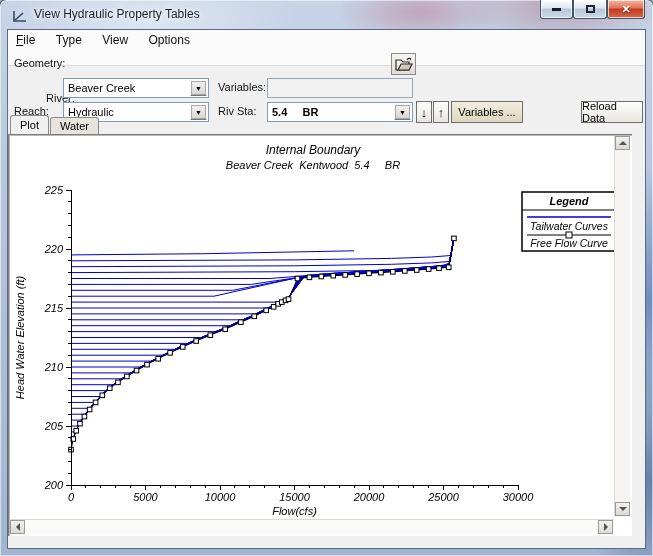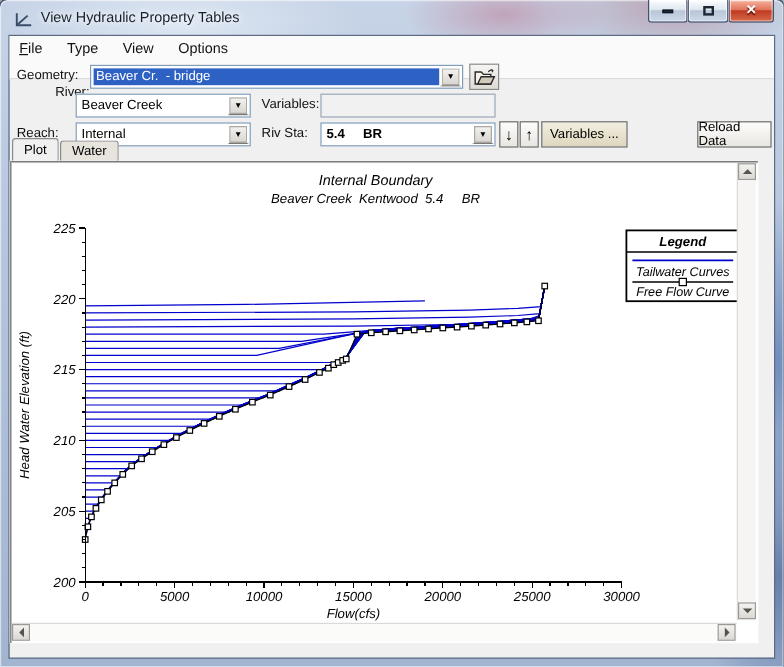--- a/index.html
+++ b/index.html
@@ -90,46 +90,42 @@
   <div class="client">
 
     <div class="menubar">
       <span class="menu-item"><u>F</u>ile</span>
       <span class="menu-item">Type</span>
       <span class="menu-item">View</span>
       <span class="menu-item">Options</span>
     </div>
 
     <span class="ctl-label" style="left:6px;top:27px;">Geometry:</span>
-    <div class="combo" style="left:67px;top:24px;width:311px;">
-      <span class="val sel">Beaver Cr.  - bridge</span>
-      <span class="drop">▼</span>
-    </div>
     <div class="toolbtn" style="left:383px;top:23px;">
       <svg width="18" height="14" viewBox="0 0 18 14">
         <path d="M1 13 L1 3 L6 3 L8 5 L14 5 L14 13 Z" fill="#f5f2ea" stroke="#2b2b2b" stroke-width="1.2"></path>
         <path d="M3 13 L6 7 L17 7 L14 13 Z" fill="#cfcabc" stroke="#2b2b2b" stroke-width="1.2"></path>
         <path d="M12 3 C13 1, 15 1, 16 2" fill="none" stroke="#2b2b2b" stroke-width="1.1"></path>
         <path d="M16 2 L14.6 2.4 L15.8 3.6 Z" fill="#2b2b2b"></path>
       </svg>
     </div>
 
-    <span class="ctl-label" style="left:6px;top:41px;padding-left:32px;">River:</span>
+    <span class="ctl-label" style="left:6px;top:62px;padding-left:32px;">River:</span>
     <div class="combo" style="left:55px;top:48px;width:146px;">
       <span class="val">Beaver Creek</span>
       <span class="drop">▼</span>
     </div>
     <span class="ctl-label" style="left:210px;top:51px;">Variables:</span>
     <div class="field" style="left:259px;top:48px;width:146px;">
       <span class="val"></span>
     </div>
 
     <span class="ctl-label" style="left:6px;top:75px;">Reach:</span>
     <div class="combo" style="left:55px;top:72px;width:146px;">
-      <span class="val">Internal</span>
+      <span class="val">Hydraulic</span>
       <span class="drop">▼</span>
     </div>
     <span class="ctl-label" style="left:210px;top:75px;">Riv Sta:</span>
     <div class="combo" style="left:259px;top:72px;width:146px;font-weight:bold;">
       <span class="val">5.4     BR</span>
       <span class="drop">▼</span>
     </div>
     <div class="btn arrow" style="left:408px;top:71px;width:16px;">↓</div>
     <div class="btn arrow" style="left:425px;top:71px;width:16px;">↑</div>
     <div class="btn tan" style="left:443px;top:71px;width:72px;">Variables ...</div>

